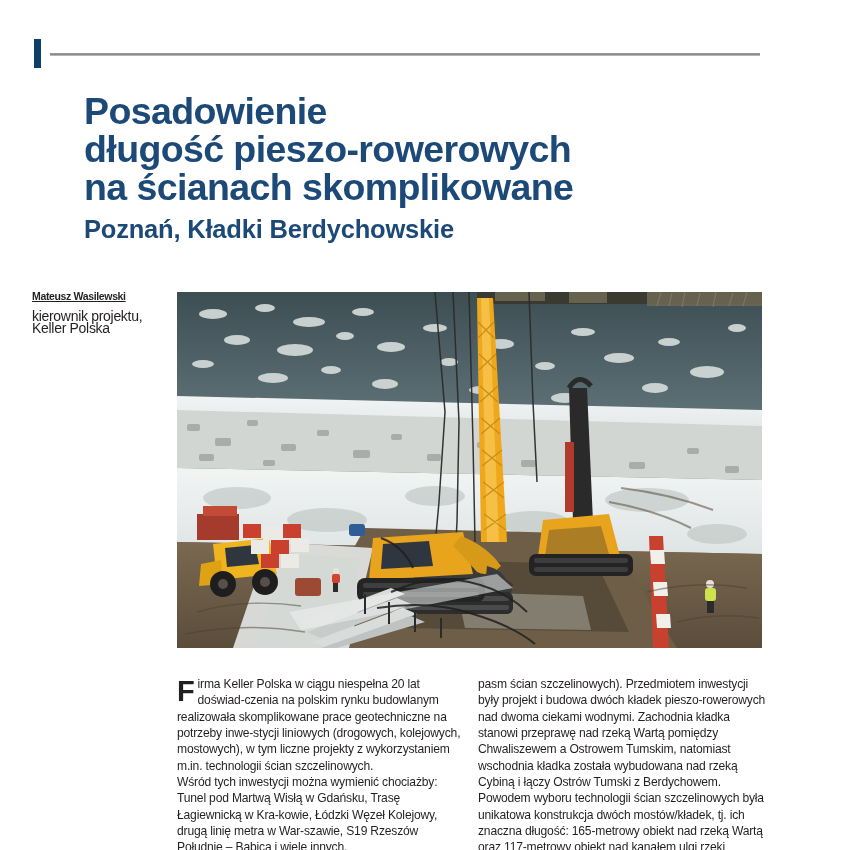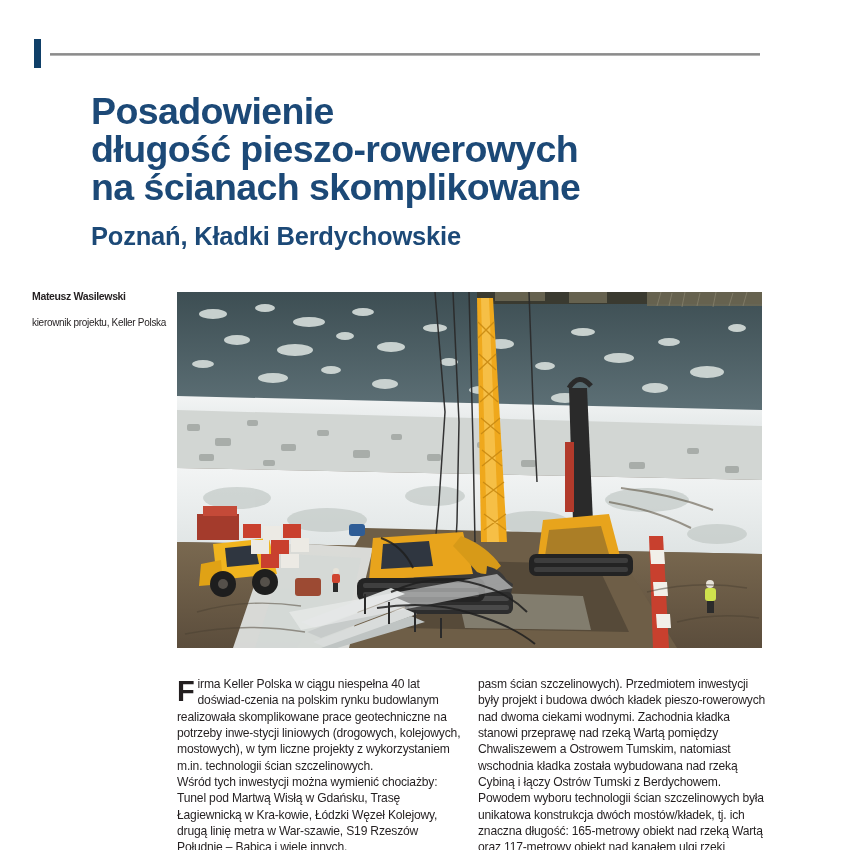--- a/index.html
+++ b/index.html
@@ -30,62 +30,63 @@
     left: 34px;
     top: 39px;
     width: 7px;
     height: 29px;
     background: #0f3f68;
   }
 
   
   #title-block {
     position: absolute;
-    left: 91px;
+    left: 84px;
     top: 92px;
     width: 640px;
   }
   .title-line {
     font-size: 37.5px;
     font-weight: bold;
     line-height: 38px;
     letter-spacing: -0.6px;
     color: #1c4977;
     white-space: nowrap;
   }
   #subtitle {
     font-size: 25.5px;
     font-weight: bold;
     line-height: 30px;
     letter-spacing: -0.2px;
     color: #1c4977;
-    margin-top: 15px;
+    margin-top: 8px;
     white-space: nowrap;
   }
 
   
   #byline {
     position: absolute;
     left: 32px;
     top: 290px;
     width: 135px;
   }
   #byline-name {
     font-size: 10.5px;
     font-weight: bold;
     letter-spacing: -0.35px;
     color: #231f20;
     line-height: 13px;
+    text-decoration: underline;
   }
   #byline-role {
-    font-size: 10px;
+    font-size: 14px;
     letter-spacing: -0.3px;
     color: #231f20;
     line-height: 12px;
-    margin-top: 14px;
+    margin-top: 7px;
   }
 
   
   #photo {
     position: absolute;
     left: 177px;
     top: 292px;
     width: 585px;
     height: 356px;
     overflow: hidden;
@@ -357,21 +358,21 @@
       <path d="M20 320 q50 -14 104 -6 M8 342 q60 -12 120 -2 M470 300 q50 -12 100 -4 M500 330 q40 -10 82 -4"></path>
     </g>
 
     <g stroke="#564a39" stroke-width="2" opacity="0.55" fill="none">
       <path d="M432 210 q46 8 82 26 M444 196 q50 6 92 22"></path>
     </g>
   </svg>
 </div>
 
 <div id="col-left" class="col">
-  <p><span class="dropcap">F</span><span>irma Keller Polska w ciągu niespełna 40 lat doświad-czenia na polskim rynku budowlanym realizowała skomplikowane prace geotechniczne na potrzeby inwe-stycji liniowych (drogowych, kolejowych, mostowych), w tym liczne projekty z wykorzystaniem m.in. technologii ścian szczelinowych.</span></p>
+  <p><span class="dropcap">F</span><span>irma Keller Polska w ciągu niespełna 20 lat doświad-czenia na polskim rynku budowlanym realizowała skomplikowane prace geotechniczne na potrzeby inwe-stycji liniowych (drogowych, kolejowych, mostowych), w tym liczne projekty z wykorzystaniem m.in. technologii ścian szczelinowych.</span></p>
   <p>Wśród tych inwestycji można wymienić chociażby: Tunel pod Martwą Wisłą w Gdańsku, Trasę Łagiewnicką w Kra-kowie, Łódzki Węzeł Kolejowy, drugą linię metra w War-szawie, S19 Rzeszów Południe – Babica i wiele innych.</p>
 
 </div>
 
 <div id="col-right" class="col">
   <p>pasm ścian szczelinowych). Przedmiotem inwestycji były projekt i budowa dwóch kładek pieszo-rowerowych nad dwoma ciekami wodnymi. Zachodnia kładka stanowi przeprawę nad rzeką Wartą pomiędzy Chwaliszewem a Ostrowem Tumskim, natomiast wschodnia kładka została wybudowana nad rzeką Cybiną i łączy Ostrów Tumski z Berdychowem.</p>
   <p>Powodem wyboru technologii ścian szczelinowych była unikatowa konstrukcja dwóch mostów/kładek, tj. ich znaczna długość: 165-metrowy obiekt nad rzeką Wartą oraz 117-metrowy obiekt nad kanałem ulgi rzeki Cybiny.</p>
 
 </div>
 

